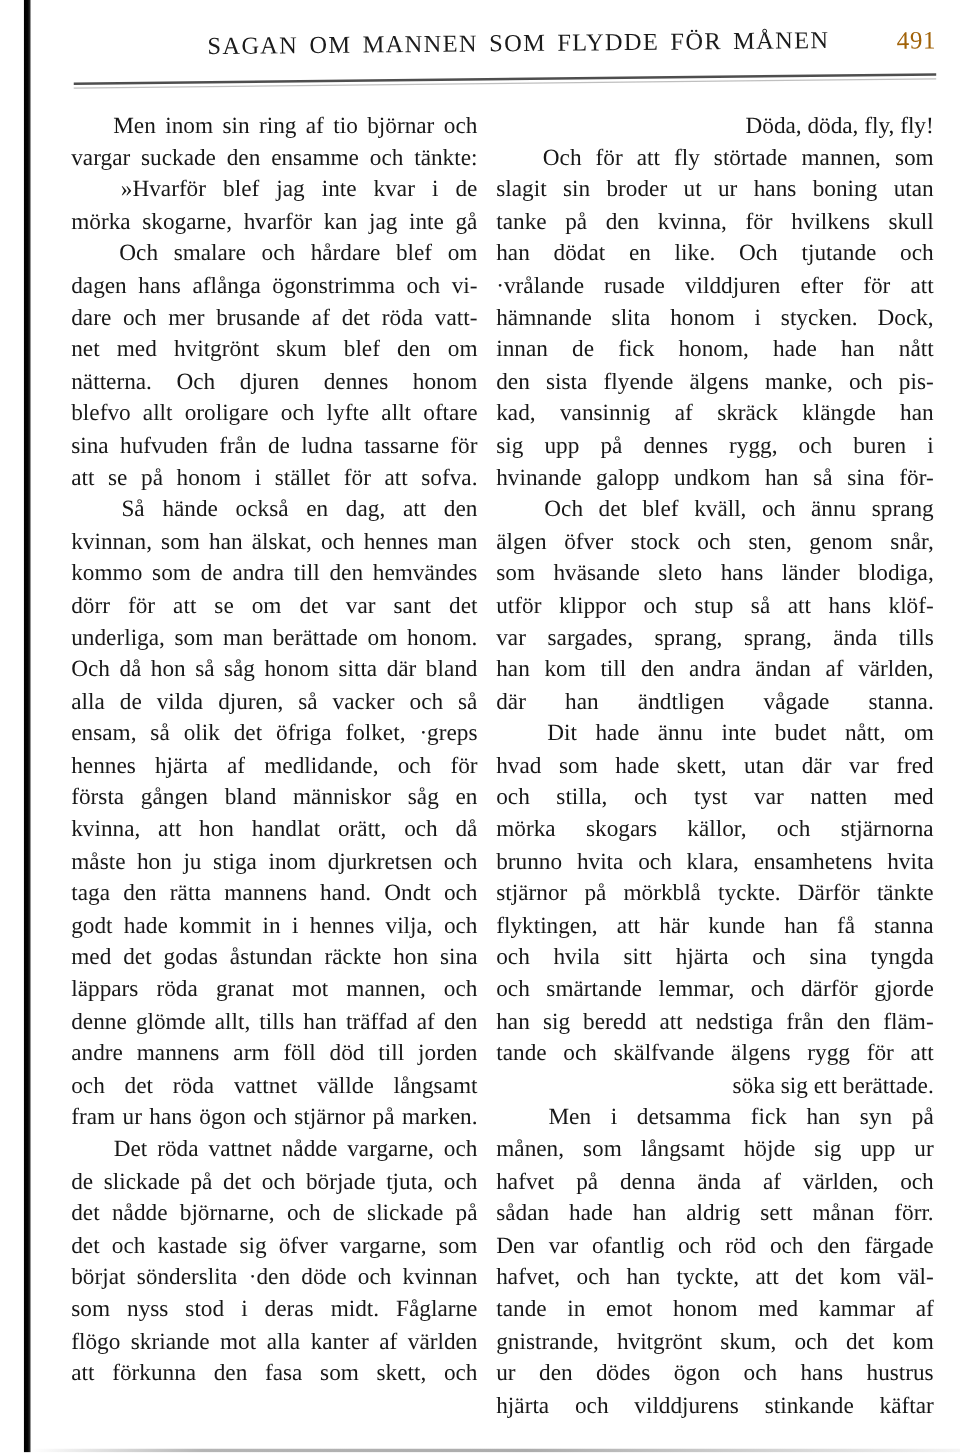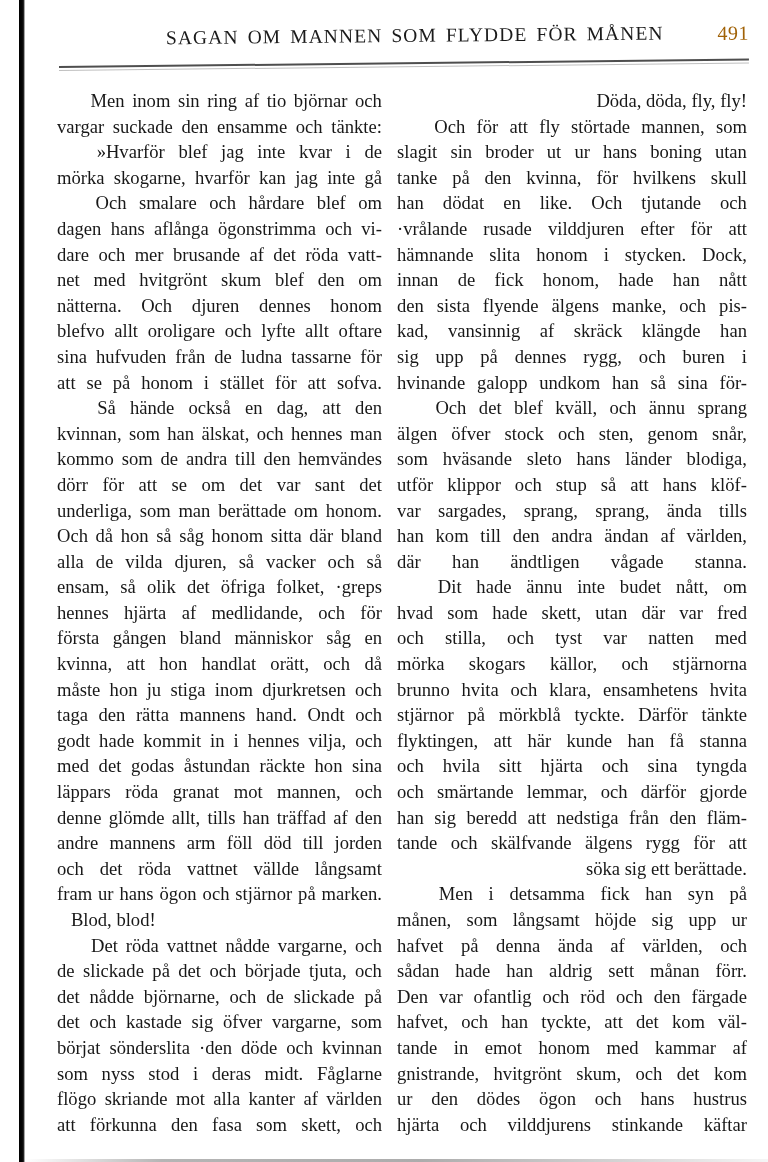--- a/index.html
+++ b/index.html
@@ -417,21 +417,20 @@
         <div class="line j">
           <span>fram</span>
           <span>ur</span>
           <span>hans</span>
           <span>ögon</span>
           <span>och</span>
           <span>stjärnor</span>
           <span>på</span>
           <span>marken.</span>
         </div>
-        <div class="line">&nbsp;&nbsp;&nbsp;Blod, blod!</div>
         <div class="line j">
           <span class="indent"></span>
           <span>Det</span>
           <span>röda</span>
           <span>vattnet</span>
           <span>nådde</span>
           <span>vargarne,</span>
           <span>och</span>
         </div>
         <div class="line j">

